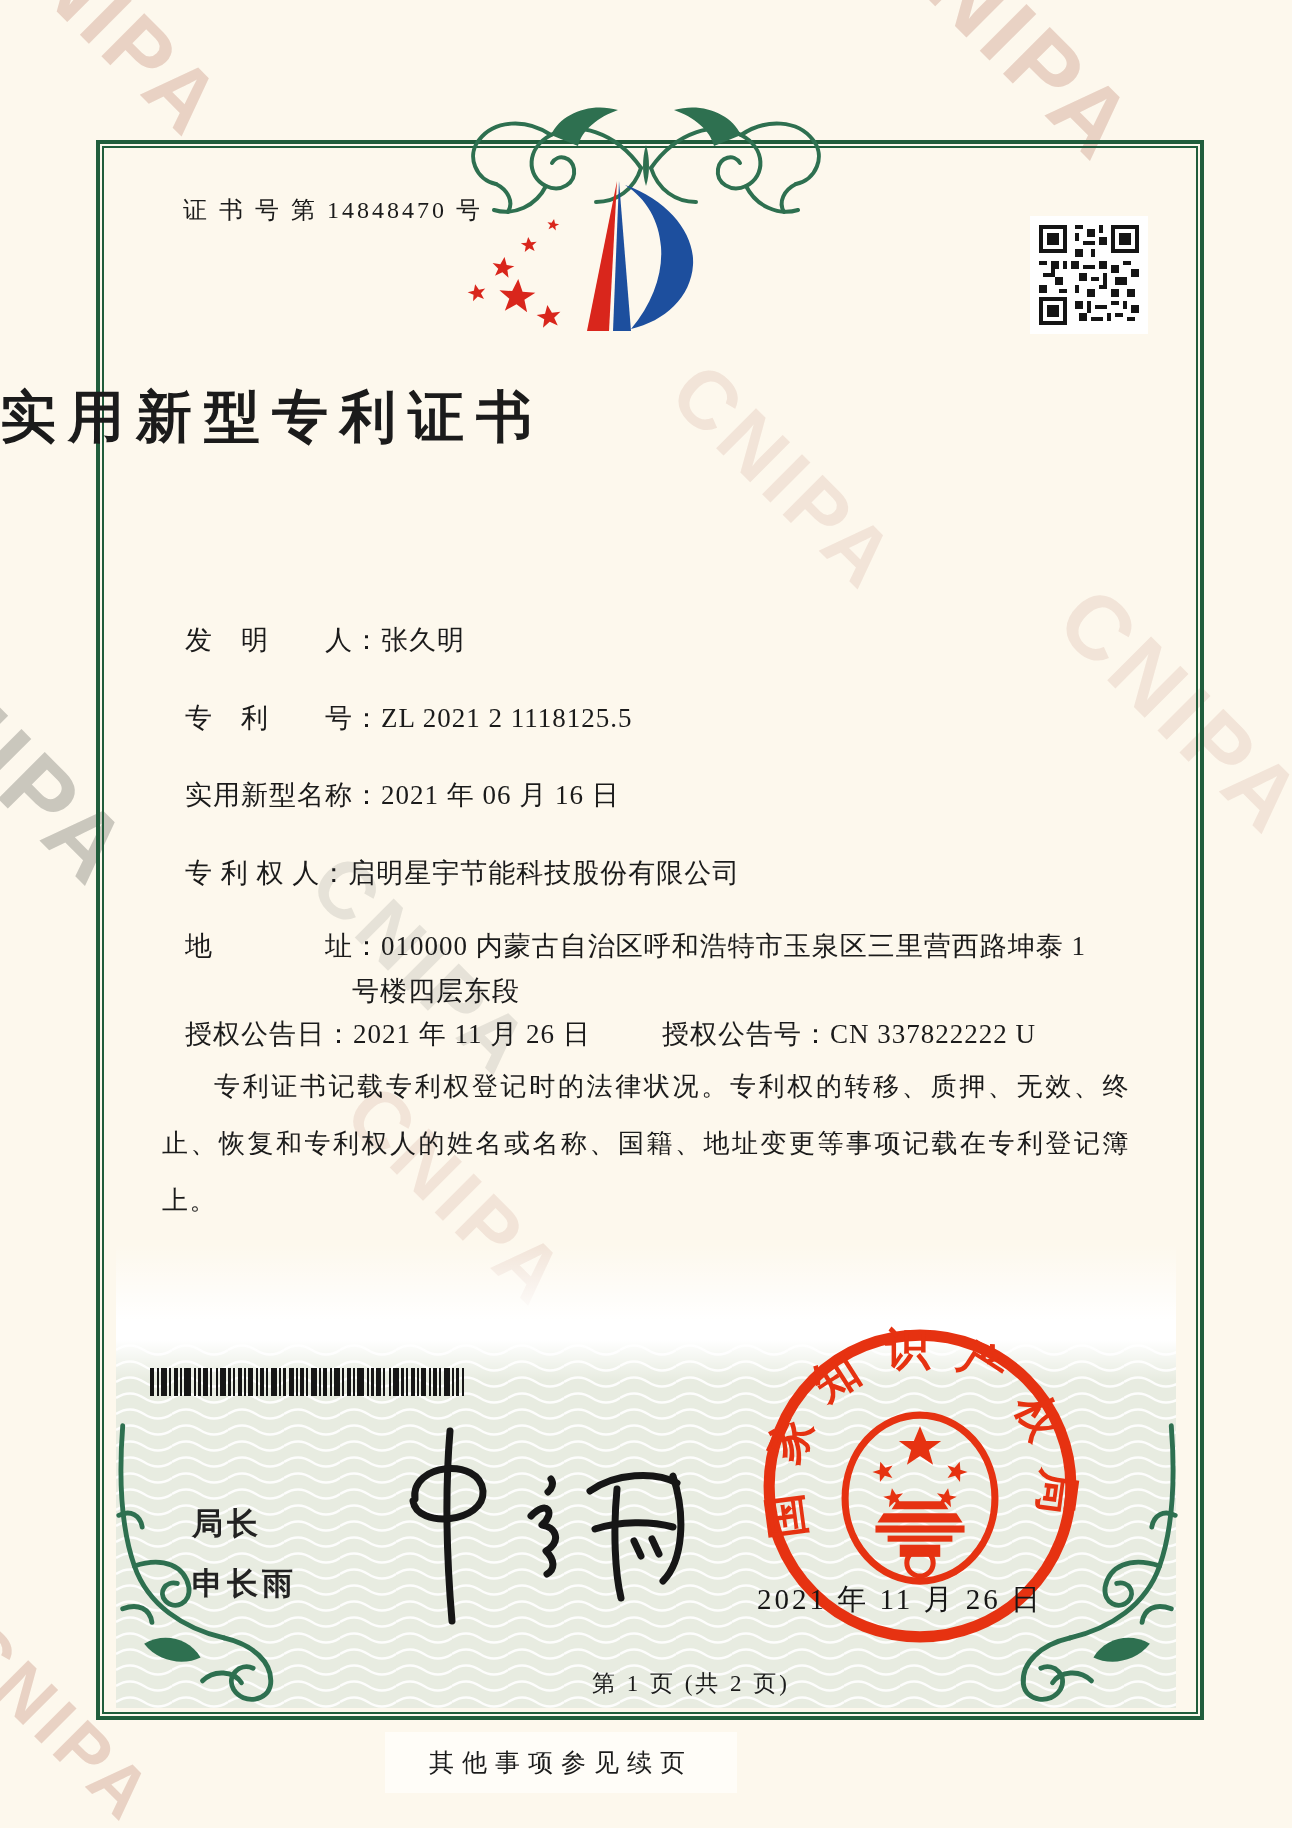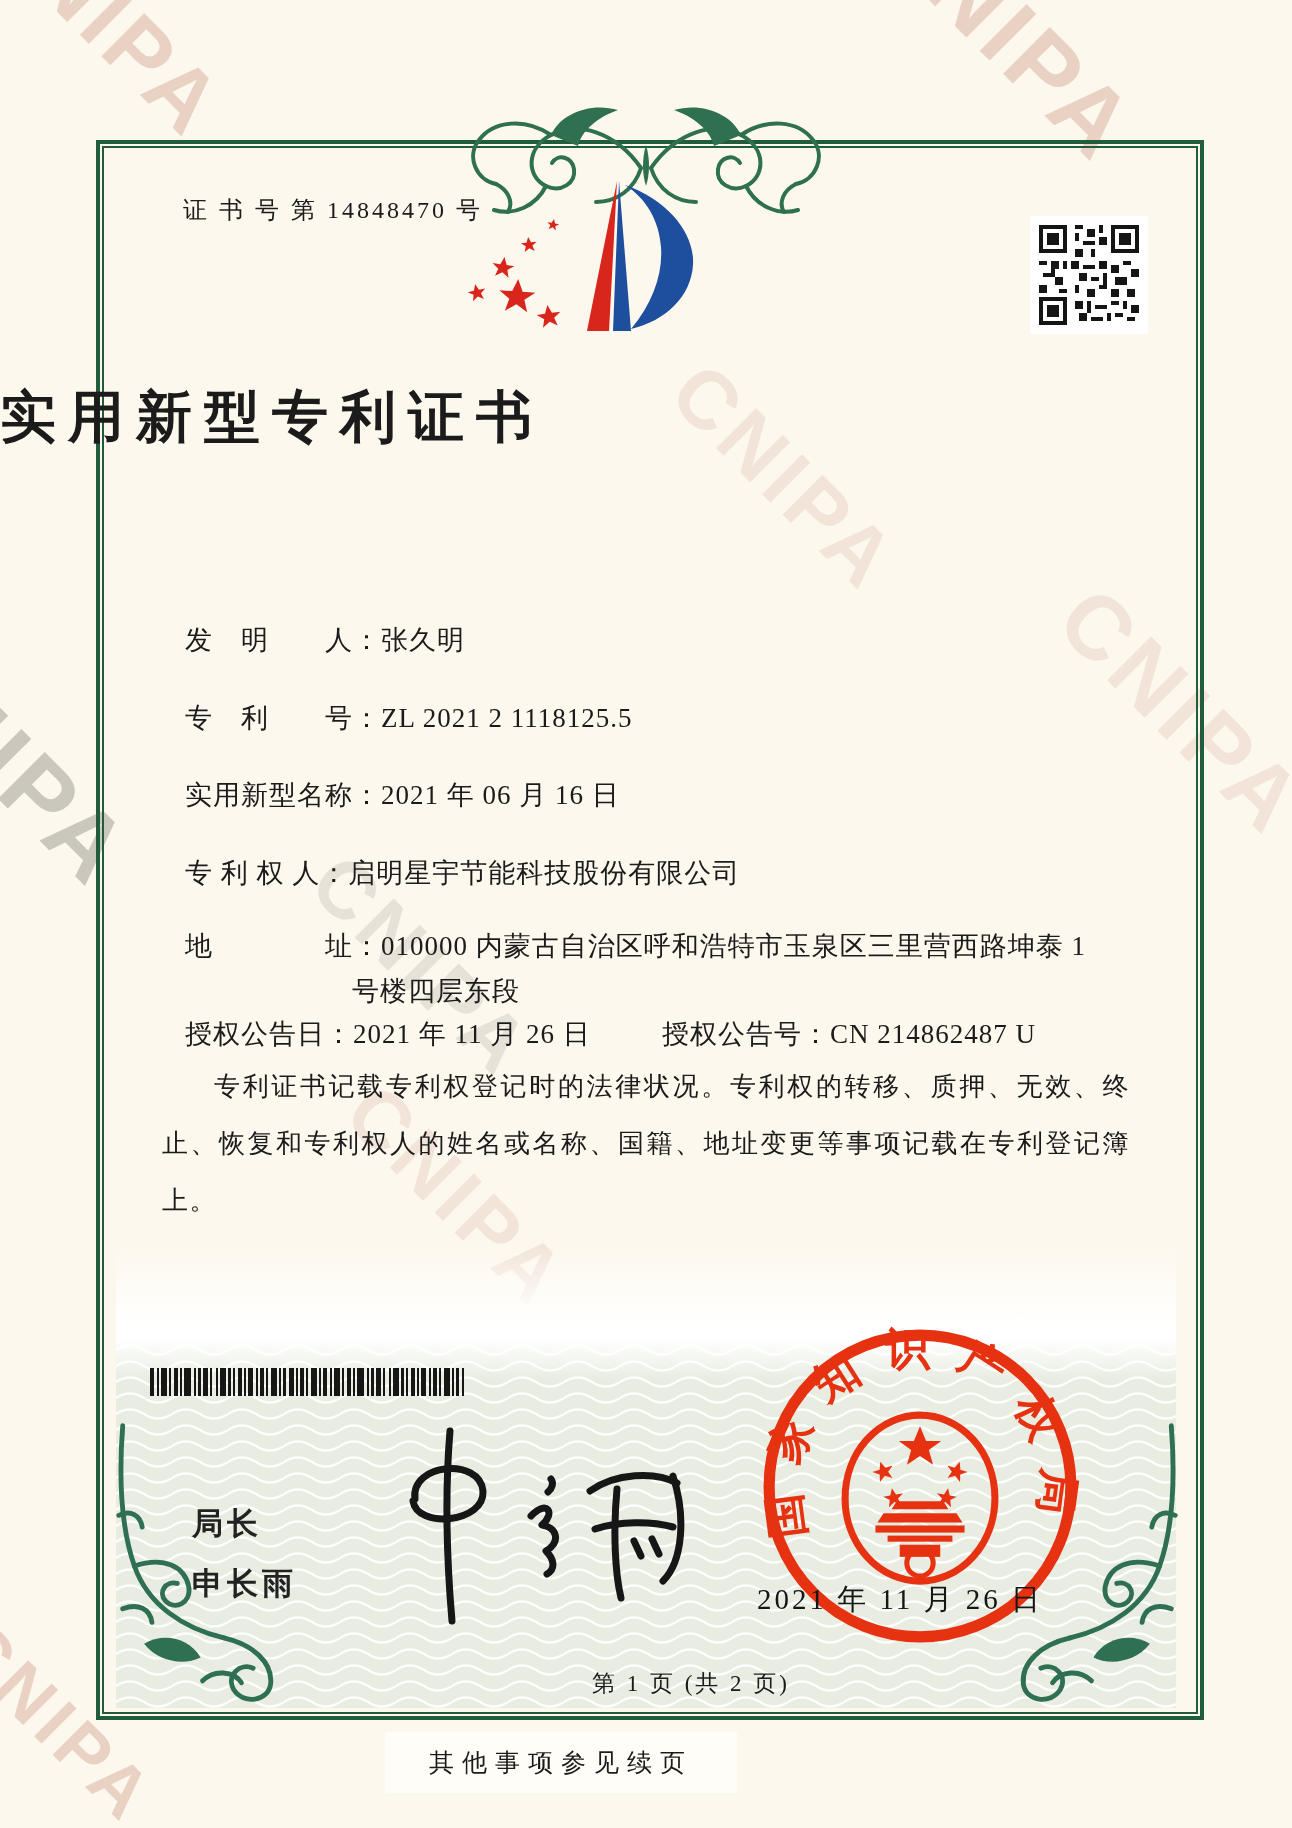--- a/index.html
+++ b/index.html
@@ -226,21 +226,21 @@
     <span class="lab">专 利 权 人：</span><span>启明星宇节能科技股份有限公司</span>
   </div>
   <div class="field" style="top:928px;">
     <span class="lab">地　　　　址：</span><span>010000 内蒙古自治区呼和浩特市玉泉区三里营西路坤泰 1</span>
   </div>
   <div class="addr2" style="top:973px;">号楼四层东段</div>
   <div class="field" style="top:1016px;">
     <span class="lab">授权公告日：</span><span>2021 年 11 月 26 日</span>
   </div>
   <div class="field2" style="left:662px; top:1016px;">
-    <span class="lab">授权公告号：</span><span>CN 214862487 U</span>
+    <span class="lab">授权公告号：</span><span>CN 337822222 U</span>
   </div>
 
   <div class="body-text">
     <p>专利证书记载专利权登记时的法律状况。专利权的转移、质押、无效、终止、恢复和专利权人的姓名或名称、国籍、地址变更等事项记载在专利登记簿上。</p>
   </div>
 
   <svg class="barcode" width="314" height="28">
     <path d="M0 14 H314" stroke="#161616" stroke-width="28" stroke-dasharray="4 3 2 2 6 2 2 3 4 2 2 2 7 3 2 2 3 2 5 2 2 4 2 2 6 2 3 2 2 3 4 2 2 2 5 3 2 2 4 2 2 3 6 2 2 2 3 3 5 2 2 2 4 2 2 3 6 2 2 2"></path>
   </svg>
 

